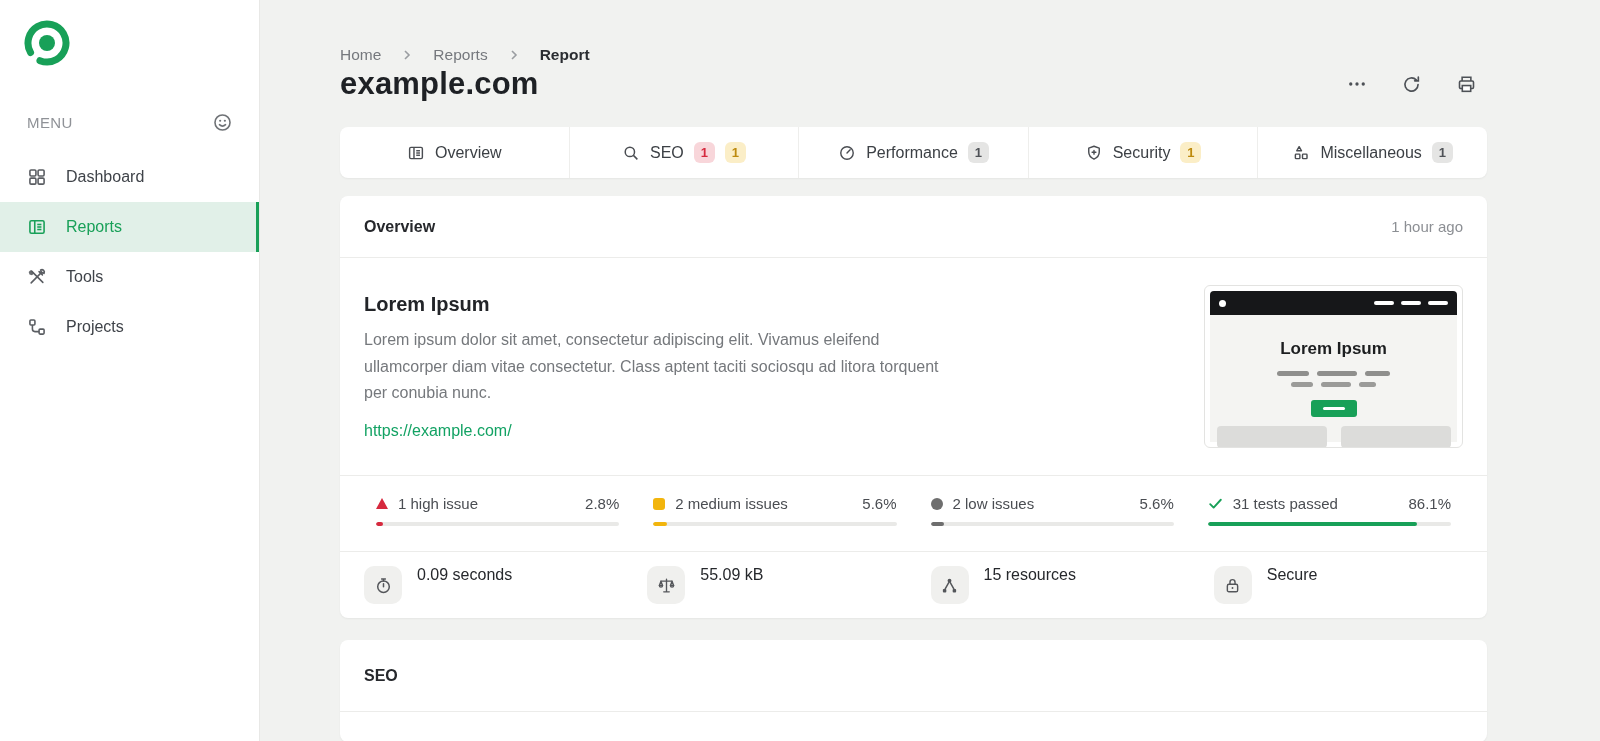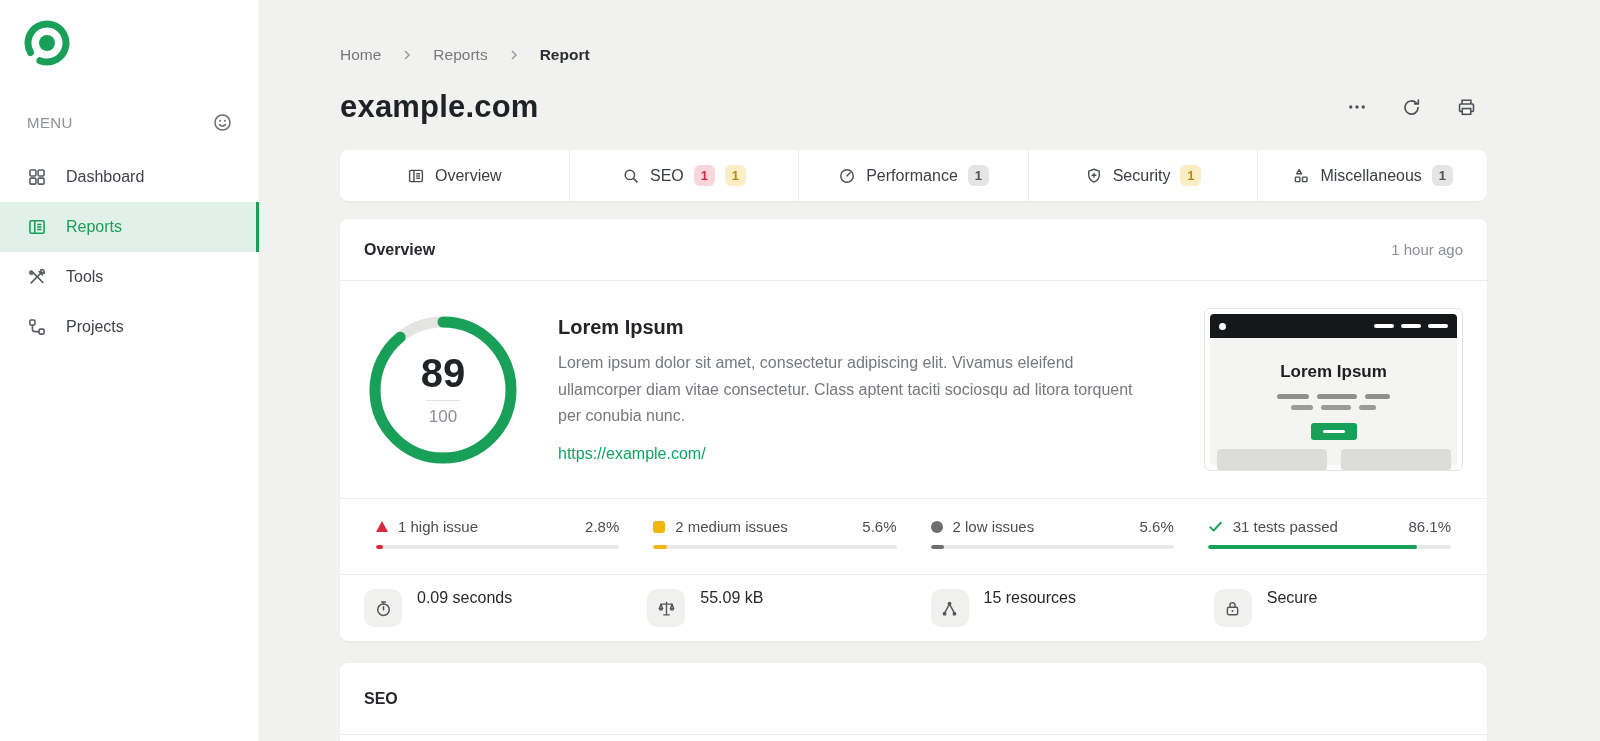--- a/index.html
+++ b/index.html
@@ -37,21 +37,21 @@
 
   
   .main { flex:1; padding:46px 0 0 80px; }
   .content { width:1147px; }
 
   .breadcrumb { display:flex; align-items:center; gap:20px; font-size:15.5px; color:#75787d; }
   .crumb { cursor:pointer; }
   .crumb.current { color:#2a2d31; font-weight:700; cursor:default; }
   .crumb-sep { color:#9a9da1; display:flex; }
 
-  .title-row { display:flex; align-items:center; justify-content:space-between; margin-top:25px; }
+  .title-row { display:flex; align-items:center; justify-content:space-between; margin-top:2px; }
   .page-title { font-size:31px; font-weight:700; color:#1e2125; letter-spacing:.2px; }
   .actions { display:flex; align-items:center; gap:34px; padding-right:10px; }
   .action-btn { color:#4d5156; cursor:pointer; display:flex; align-items:center; }
 
   
   .tabbar {
     margin-top:25px; background:#fff; border-radius:8px; height:51px;
     display:flex; box-shadow:0 1px 2px rgba(0,0,0,.05);
   }
   .tab {
@@ -330,31 +330,20 @@
         </div>
       </div>
 
       <section class="card">
         <div class="card-header">
           <span class="card-title">Overview</span>
           <span class="timestamp">1 hour ago</span>
         </div>
 
         <div class="ov-body">
-          <div class="donut-wrap">
-            <svg width="150" height="150" viewBox="0 0 150 150">
-              <circle cx="75" cy="75" r="68" fill="none" stroke="#e4e4e2" stroke-width="11"></circle>
-              <circle cx="75" cy="75" r="68" fill="none" stroke="#18a058" stroke-width="11" stroke-linecap="round" transform="rotate(-90 75 75)" stroke-dasharray="380.2583747905086 46.9982260977033"></circle>
-            </svg>
-            <div class="donut-center">
-              <span class="score-value">89</span>
-              <span class="score-divider"></span>
-              <span class="score-max">100</span>
-            </div>
-          </div>
 
           <div class="site-block">
             <h2 class="site-heading">Lorem Ipsum</h2>
             <p class="site-desc">Lorem ipsum dolor sit amet, consectetur adipiscing elit. Vivamus eleifend ullamcorper diam vitae consectetur. Class aptent taciti sociosqu ad litora torquent per conubia nunc.</p>
             <a class="site-url">https://example.com/</a>
           </div>
 
           <div class="thumb">
             <div class="thumb-bar">
               <span class="thumb-dot"></span>

